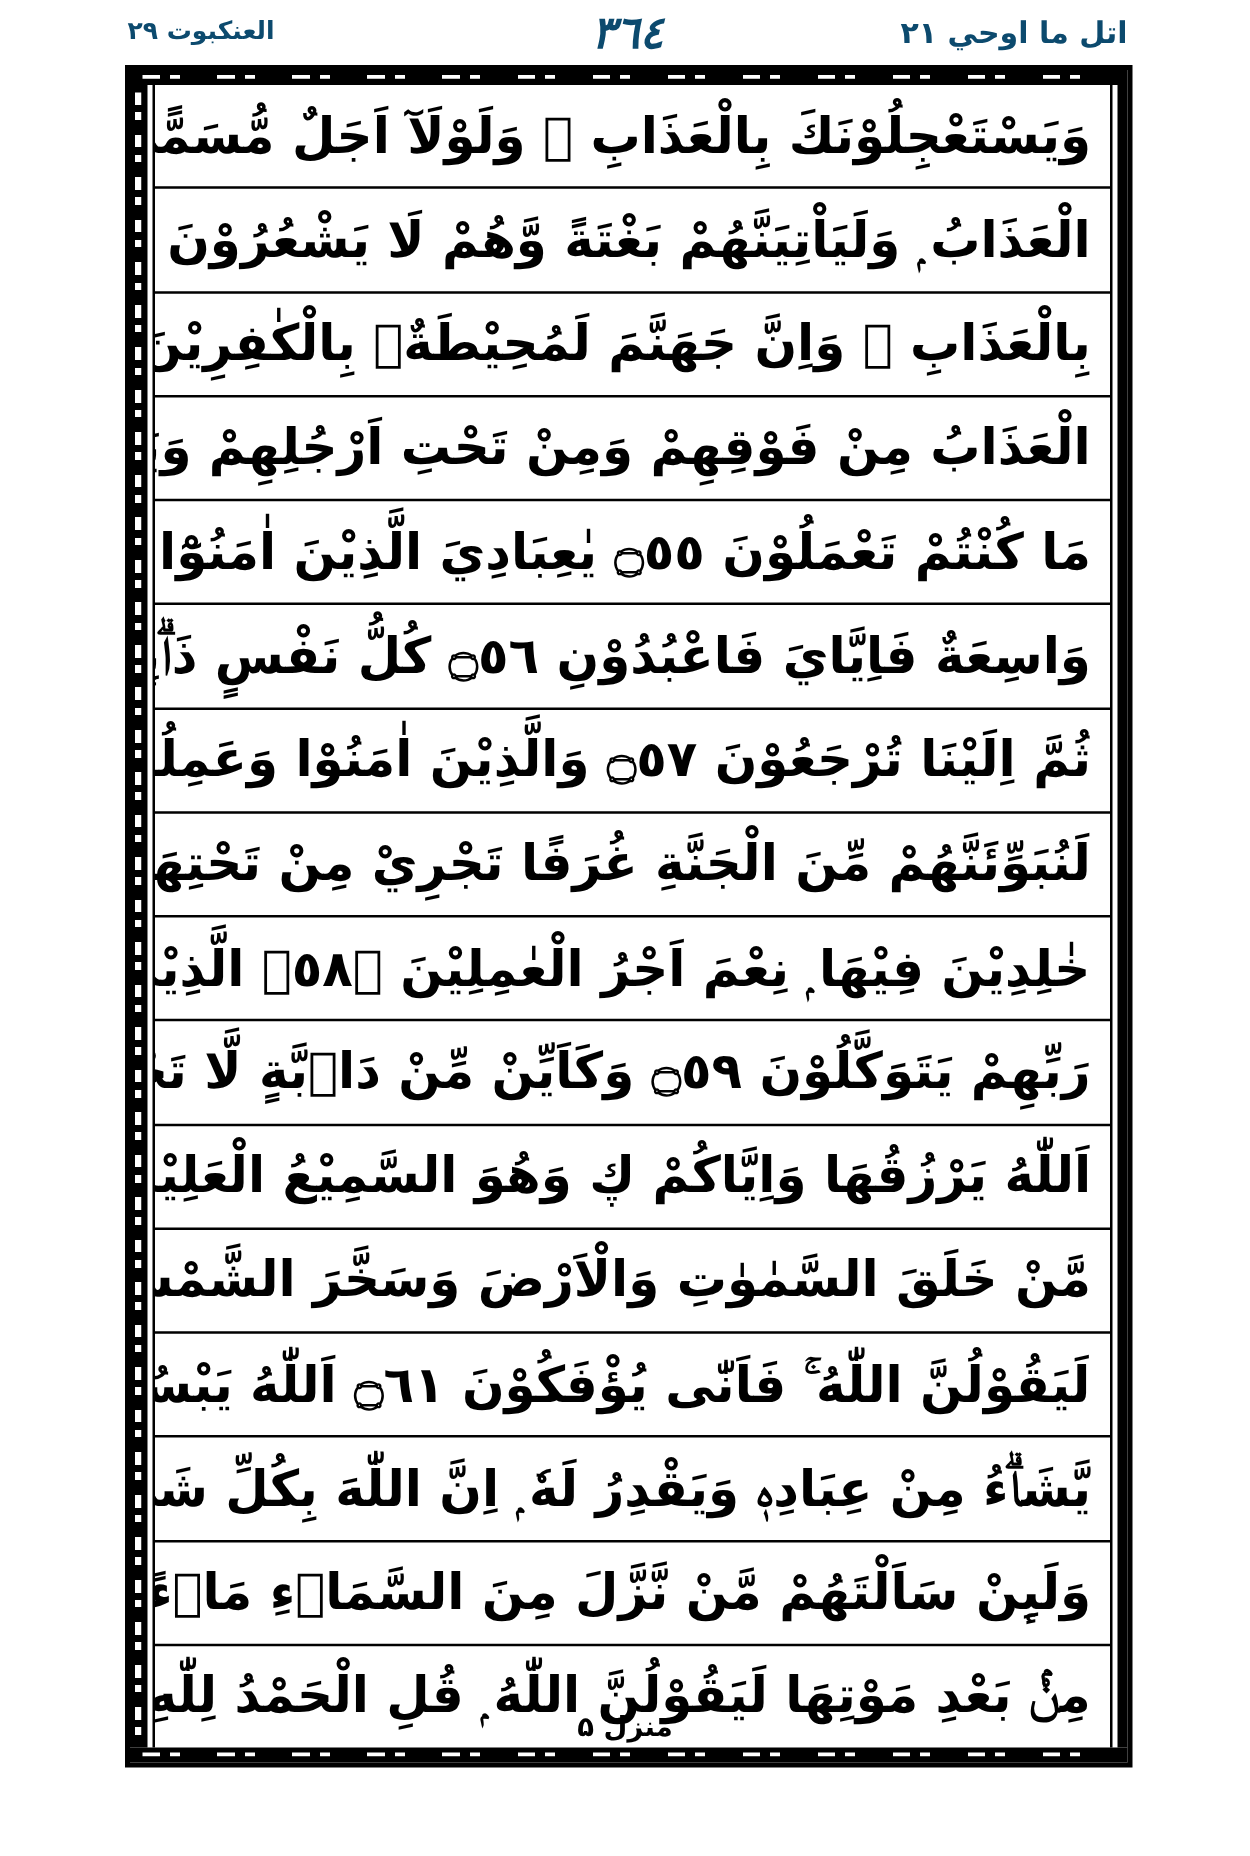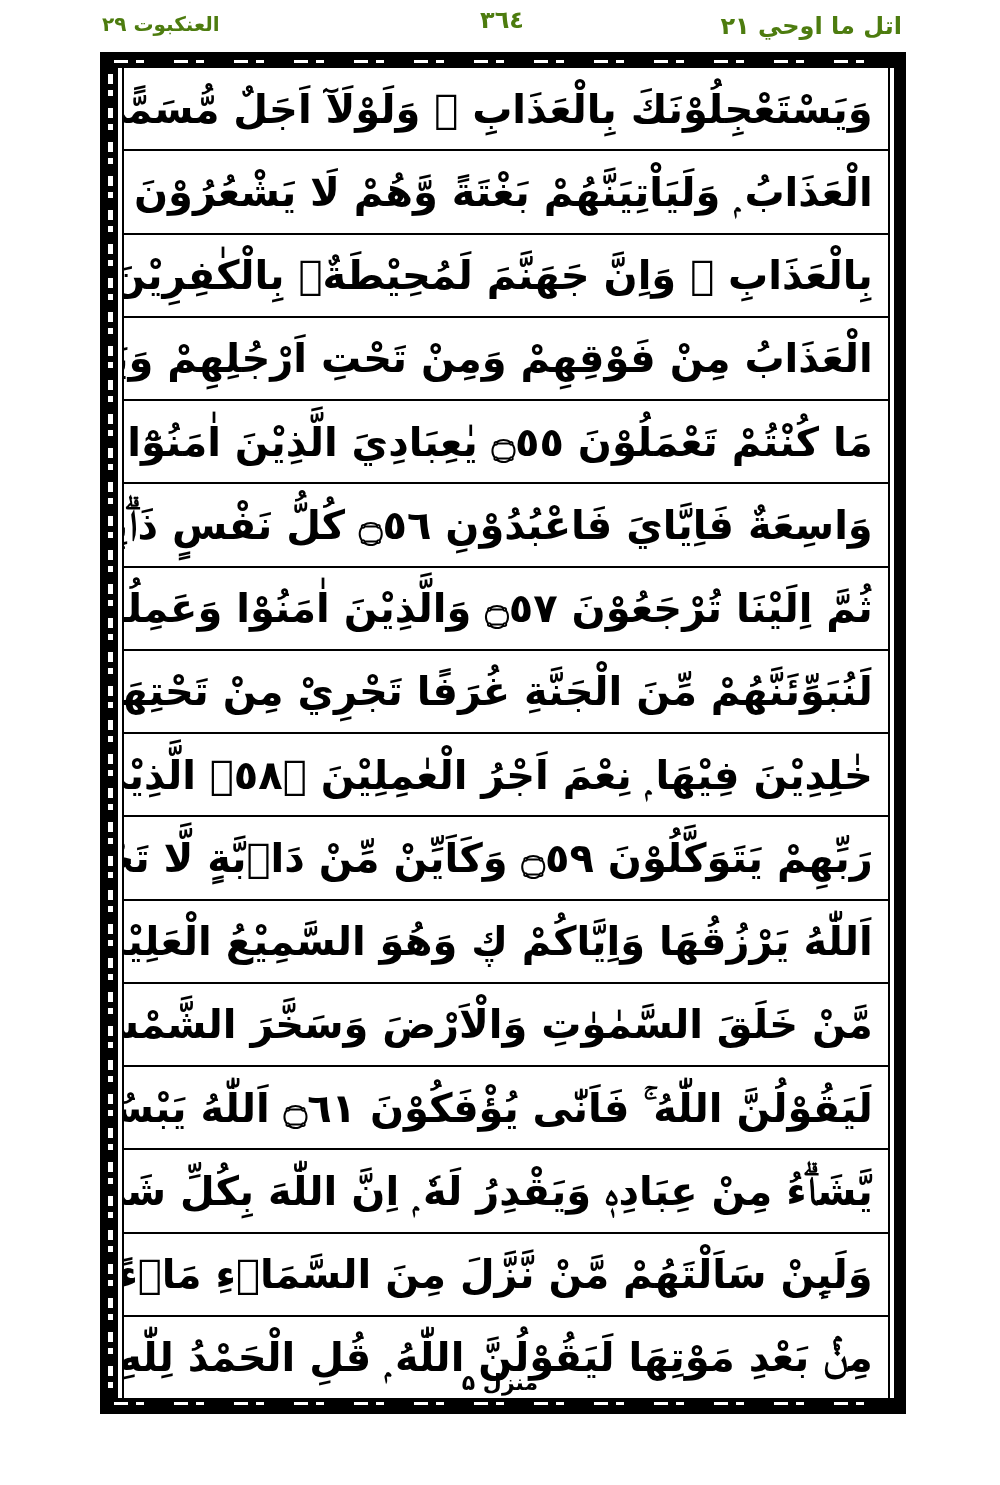--- a/index.html
+++ b/index.html
@@ -1,20 +1,20 @@
 <!DOCTYPE html>
 <html><head>
   <meta charset="utf-8">
   <style>
     html, body { margin: 0; padding: 0; background: #ffffff; }
     body { width: 1000px; height: 1485px; position: relative; overflow: hidden; font-family: "DejaVu Sans", sans-serif; color: #000; }
     .header { position: absolute; top: 6px; left: 98px; width: 808px; height: 46px; }
-    .hdr-left, .hdr-center, .hdr-right { position: absolute; top: 6px; font-weight: bold; color: #4d7c0f; }
+    .hdr-left, .hdr-center, .hdr-right { position: absolute; top: 6px; font-weight: bold; color: #0c4a6e; }
     .hdr-left { left: 4px; font-size: 20px; direction: rtl; }
-    .hdr-center { left: 50%; transform: translateX(-50%); font-size: 24px; top: 0; letter-spacing: 2px; }
+    .hdr-center { left: 50%; transform: translateX(-50%); font-size: 36px; top: 0; letter-spacing: 2px; font-style: italic; }
     .hdr-right { right: 4px; font-size: 24px; direction: rtl; }
 
     .frame { position: absolute; top: 52px; left: 100px; width: 806px; height: 1362px; border: 4px solid #000; box-sizing: border-box; }
     .frame-top, .frame-bottom { position: absolute; left: 0; right: 0; height: 12px; background: #000; }
     .frame-top { top: 0; }
     .frame-bottom { bottom: 0; }
     .frame-top::after, .frame-bottom::after { content: ""; position: absolute; left: 10px; right: 10px; top: 4px; height: 3px; background: repeating-linear-gradient(90deg, #fff 0 14px, #000 14px 22px, #fff 22px 30px, #000 30px 60px); }
     .frame-side { position: absolute; top: 12px; bottom: 12px; width: 14px; background: #000; }
     .frame-side.left { left: 0; }
     .frame-side.right { right: 0; width: 8px; }

